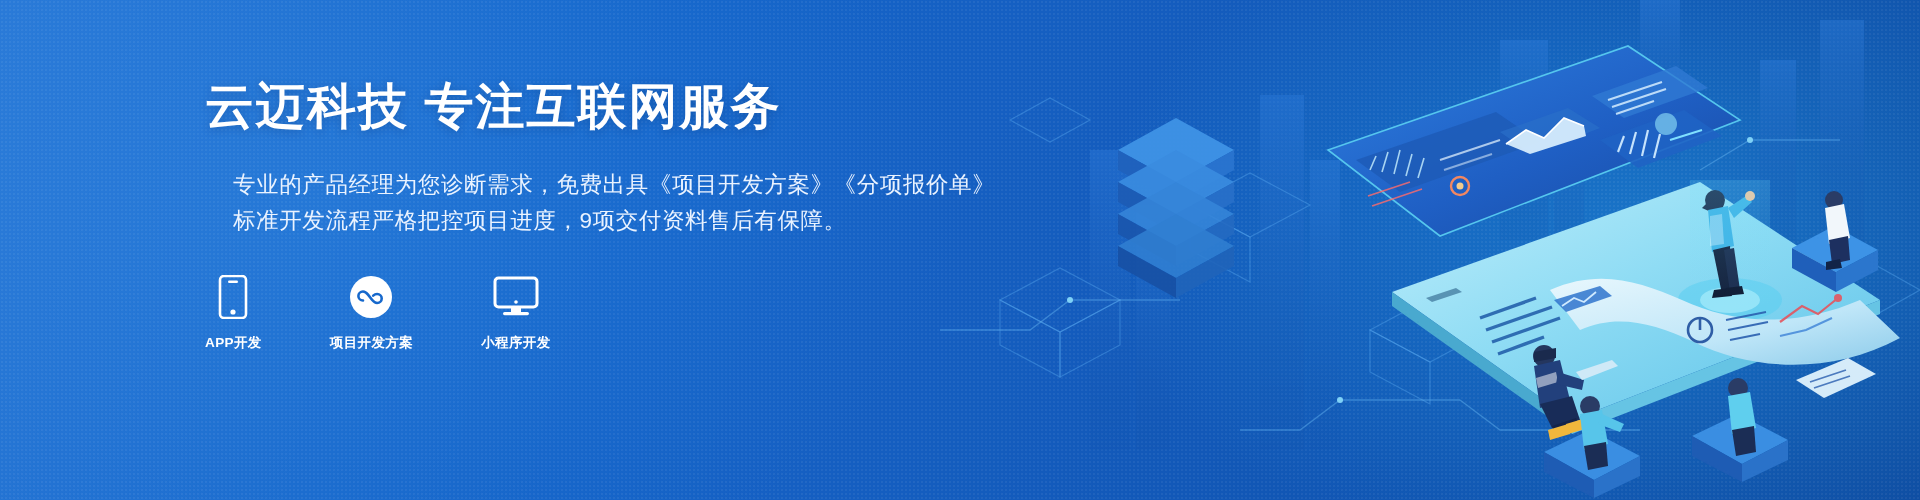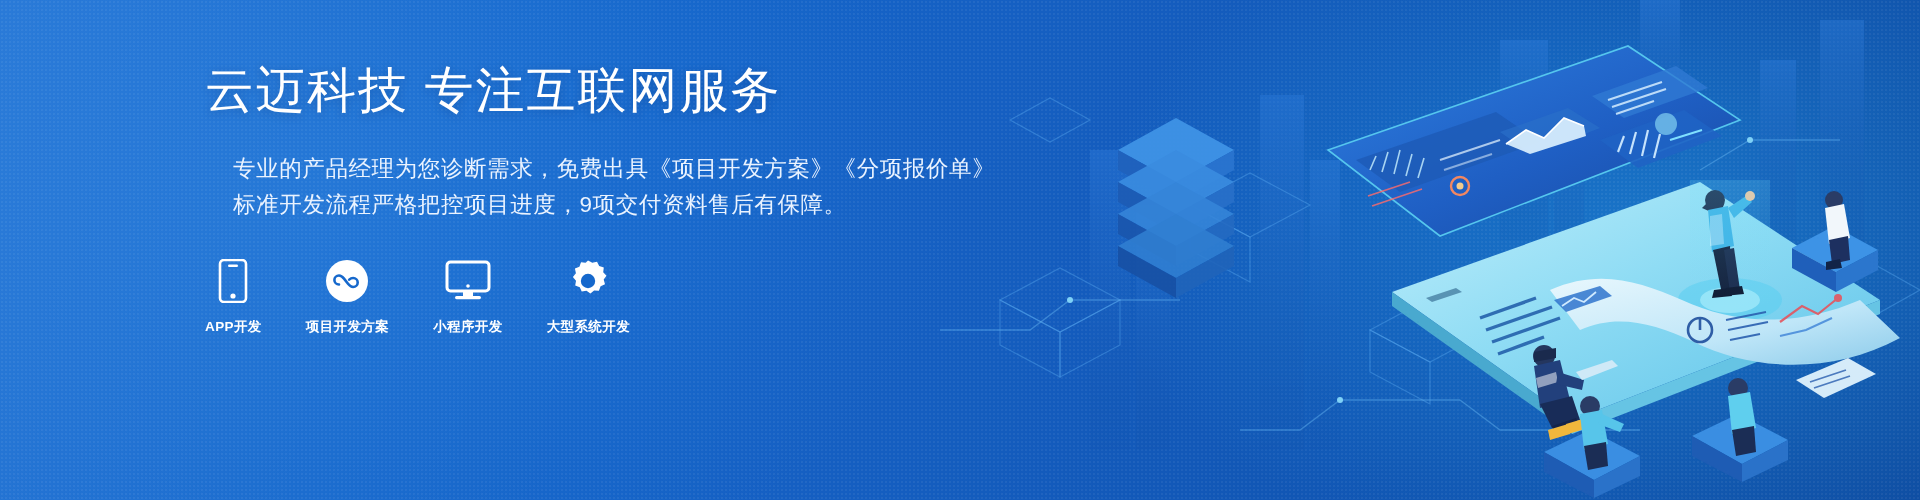--- a/index.html
+++ b/index.html
@@ -32,41 +32,42 @@
     position:absolute;inset:0;
     background:linear-gradient(105deg, rgba(255,255,255,0.06) 0%, rgba(255,255,255,0) 34%, rgba(0,0,0,0.05) 100%);
     pointer-events:none;
   }
 
   
   .content{ position:absolute; left:205px; top:62px; width:700px; z-index:12; }
 
   .headline{
     font-size:49px;
-    font-weight:normal;
+    font-weight:bold;
     color:#ffffff;
     letter-spacing:2px;
     line-height:1.18;
     white-space:nowrap;
     text-shadow:0 2px 10px rgba(0,30,80,0.22);
+    margin-top:16px;
   }
 
   .sub{ margin-top:31px; }
   .sub-line{
     font-size:22.5px;
     color:#eaf3ff;
     line-height:1.62;
     letter-spacing:0.6px;
     white-space:nowrap;
     font-weight:normal;
     margin-left:28px;
   }
 
   
-  .services{ margin-top:34px; display:flex; align-items:flex-end; gap:44px; }
+  .services{ margin-top:34px; display:flex; align-items:flex-end; gap:68px; }
   .service{ display:flex; flex-direction:column; align-items:center; width:auto; }
   .svc-icon{
     width:46px;height:46px;
     display:flex;align-items:center;justify-content:center;
     margin-bottom:14px;
   }
   .svc-icon svg{ display:block; }
   .svc-label{
     font-size:13.5px;
     color:#ffffff;
@@ -372,25 +373,16 @@
           <svg width="46" height="42" viewBox="0 0 46 42">
             <rect x="2" y="2" width="42" height="29" rx="3.5" fill="none" stroke="#ffffff" stroke-width="3"></rect>
             <circle cx="23" cy="26" r="1.8" fill="#ffffff"></circle>
             <rect x="18" y="31" width="10" height="5" fill="#ffffff"></rect>
             <rect x="10" y="36" width="26" height="3.2" rx="1.6" fill="#ffffff"></rect>
           </svg>
         </span>
         <span class="svc-label">小程序开发</span>
       </div>
 
-      <div class="service">
-        <span class="svc-icon">
-          <svg width="44" height="44" viewBox="0 0 44 44">
-            <path d="M22 1.5l4.3 2.2 4.7-1 2.2 4.3 4.6 1.4-.6 4.8 3.3 3.5-2.8 3.9 1.3 4.7-4.4 2-1.7 4.5-4.8-.4-3.7 3.1-3.9-2.8-4.8.9-1.9-4.4-4.6-1.6.8-4.8-3.1-3.7 3-3.9-1-4.7 4.5-1.8L15 3.2l4.7.6z" fill="#ffffff"></path>
-            <circle cx="22" cy="22" r="7.2" fill="#1668cc"></circle>
-          </svg>
-        </span>
-        <span class="svc-label">大型系统开发</span>
-      </div>
 
     </div>
   </div>
 </div>
 
 </body></html>

